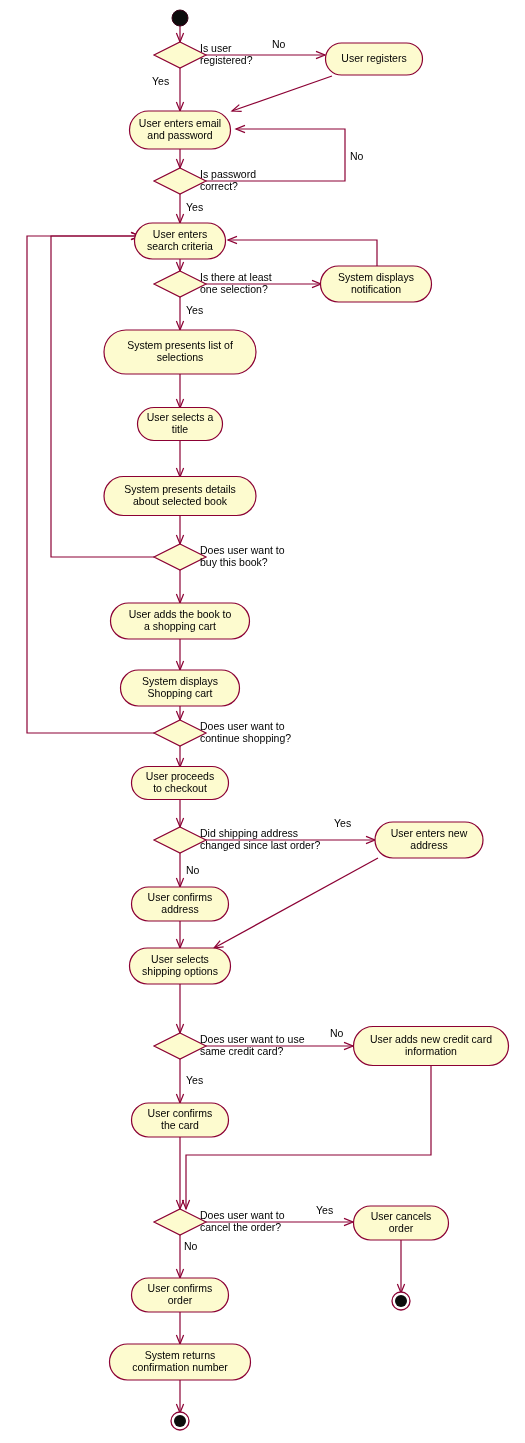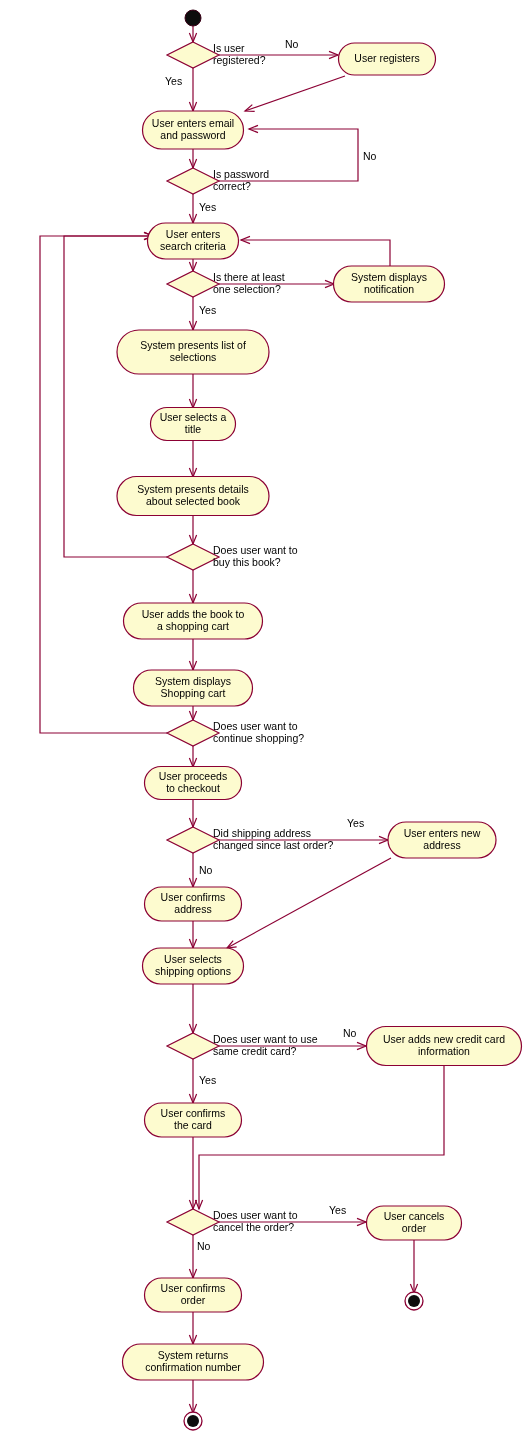--- a/index.html
+++ b/index.html
@@ -11,21 +11,20 @@
     width: 525px;
     height: 1443px;
     font-family: "Liberation Sans", sans-serif;
     overflow: hidden;
   }
   #diagram-root {
     position: relative;
     width: 449px;
     height: 1443px;
     background: #ffffff;
-    margin-left: 13px;
   }
   svg#activity-diagram {
     display: block;
     width: 525px;
     height: 1443px;
   }
   .node-label {
     font-family: "Liberation Sans", sans-serif;
     font-size: 10.5px;
     fill: #000000;

